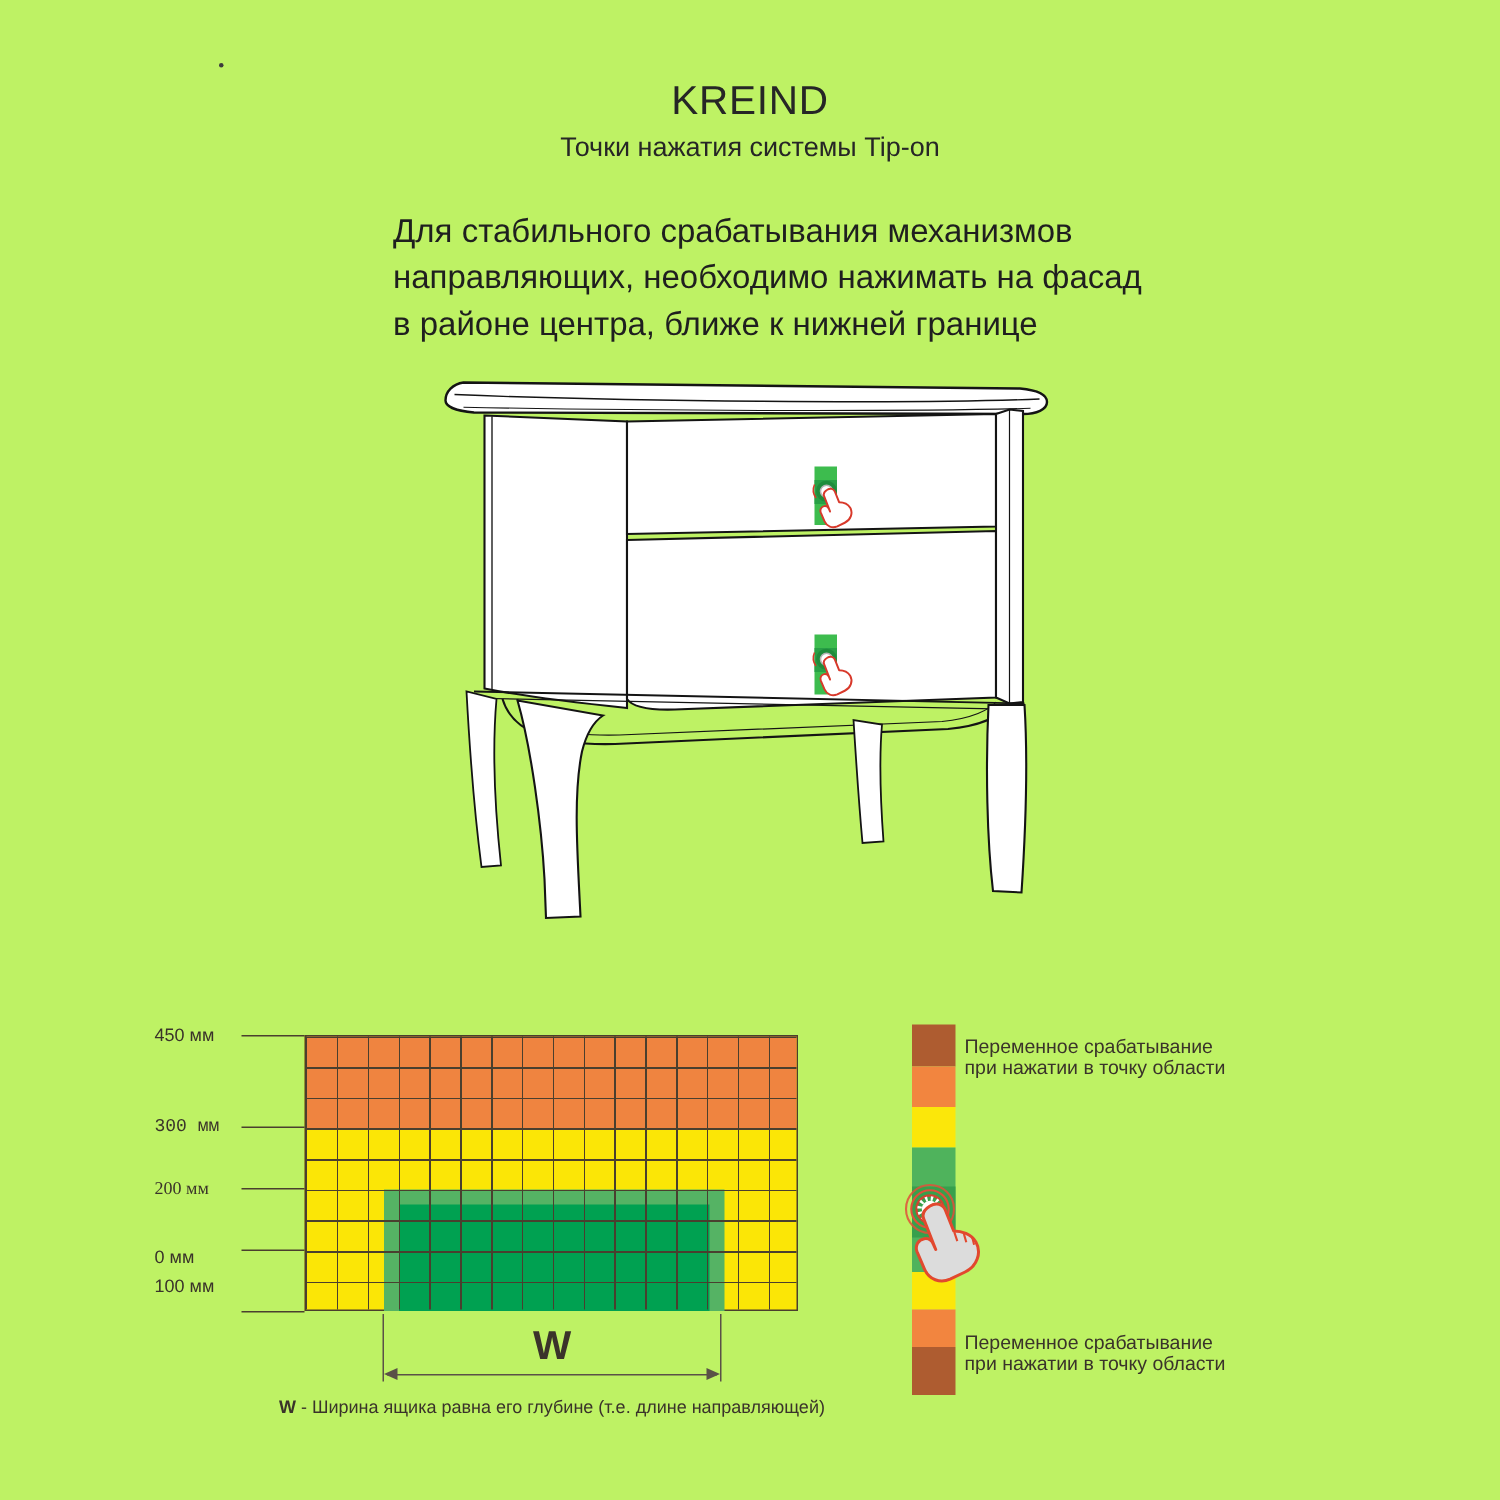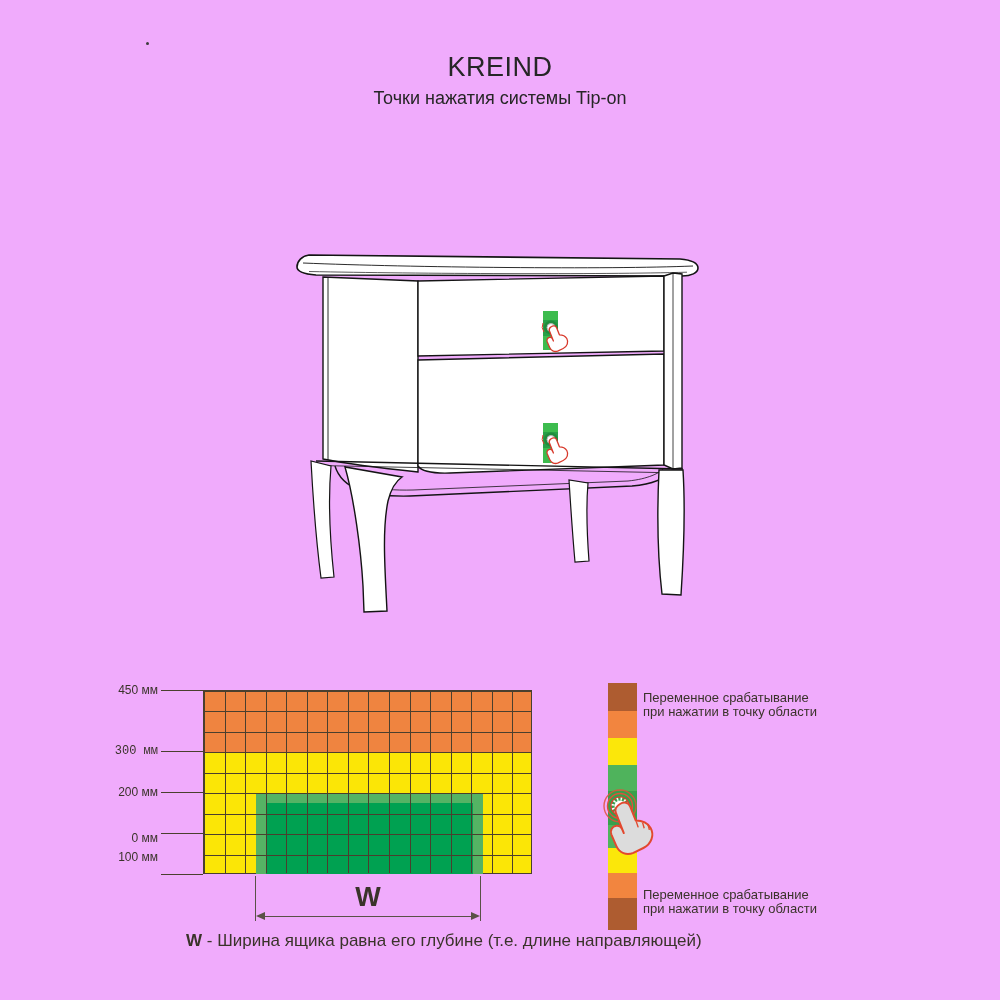--- a/index.html
+++ b/index.html
@@ -1,45 +1,45 @@
 <!DOCTYPE html>
 <html><head>
 <meta charset="utf-8">
 <style>
   html,body{margin:0;padding:0;background:#fff;}
-  #stage{position:relative;width:1000px;height:1000px;background:#f0abfc;overflow:hidden;
+  #stage{position:relative;width:1000px;height:1000px;background:#bef264;overflow:hidden;
          font-family:"Liberation Sans", sans-serif;color:#1f1f1f;}
   .abs{position:absolute;}
 
   
   .title{left:0;top:52px;width:1000px;text-align:center;font-size:27px;letter-spacing:.5px;color:#262626;}
   .subtitle{left:0;top:88px;width:1000px;text-align:center;font-size:18px;color:#262626;}
   .intro{left:262px;top:138px;width:500px;font-size:22px;line-height:31px;color:#1f1f1f;}
   .speck{left:146px;top:42px;width:3px;height:3px;border-radius:50%;background:#3c3c3c;}
 
   
   .grid{left:203px;top:690px;width:329px;height:184px;border:1px solid #4a3f2e;box-sizing:border-box;background:#fbe606;}
   .band-orange{position:absolute;left:0;top:0;width:100%;height:61px;background:#ef8440;}
   .zone-lightgreen{position:absolute;left:52px;top:102px;width:227px;height:81px;background:#55b364;}
   .zone-darkgreen{position:absolute;left:62px;top:112px;width:207px;height:71px;background:#00a151;}
   .gridlines{position:absolute;left:0;top:0;width:100%;height:100%;
     background-image:
       repeating-linear-gradient(to right,#4a3f2e 0,#4a3f2e 1px,transparent 1px,transparent 20.5625px),
       repeating-linear-gradient(to bottom,#4a3f2e 0,#4a3f2e 1px,transparent 1px,transparent 20.4444px);}
-  .axis-label{width:55px;text-align:right;font-size:12px;color:#3a332a;height:14px;line-height:14px;}
+  .axis-label{width:55px;text-align:left;font-size:12px;color:#3a332a;height:14px;line-height:14px;}
   .tick{height:1px;background:#4a3f2e;}
 
   
   .ext-line{width:1px;height:45px;top:876px;background:#5a5147;}
   .dim-line{top:916px;height:1px;background:#5a5147;}
   .arrowhead{width:0;height:0;top:912px;}
   .arrow-left{border-top:4.5px solid transparent;border-bottom:4.5px solid transparent;border-right:9px solid #5a5147;}
   .arrow-right{border-top:4.5px solid transparent;border-bottom:4.5px solid transparent;border-left:9px solid #5a5147;}
   .w-label{left:340px;top:882px;width:56px;text-align:center;font-size:27px;font-weight:bold;color:#3a332a;}
-  .caption{left:186px;top:931px;font-size:17px;color:#3a332a;}
+  .caption{left:186px;top:931px;font-size:12px;color:#3a332a;}
   .caption b{font-weight:bold;}
 
   
   .legend-bar{left:608px;top:683px;width:29px;height:247px;}
   .legend-bar .seg{width:100%;}
   .seg-brown{background:#ae5c30;}
   .seg-orange{background:#f2853f;}
   .seg-yellow{background:#fbe70a;}
   .seg-green{background:#4fb35c;position:relative;}
   .seg-green .inner-band{position:absolute;left:0;top:26px;width:100%;height:34px;background:#37a04c;}
@@ -48,20 +48,25 @@
 </head>
 <body>
 
 <div id="stage">
 
   <div class="abs speck"></div>
 
   <div class="abs title">KREIND</div>
   <div class="abs subtitle">Точки нажатия системы Tip-on</div>
 
+  <div class="abs intro">
+    <div>Для стабильного срабатывания механизмов</div>
+    <div>направляющих, необходимо нажимать на фасад</div>
+    <div>в районе центра, ближе к нижней границе</div>
+  </div>
 
   <svg class="abs" style="left:250px;top:240px;" width="500" height="390" viewBox="0 0 500 390">
     <defs>
       <path id="handp" d="M-0.5,-1.5 C1.5,-2.8 3.8,-2.2 4.6,-0.2 L7.4,6.8 C10,6.8 13.2,7.8 14.8,10.5 C16.8,14 15.2,18.6 11.2,20.5 L6.2,22.9 C2.8,24.4 -0.8,23 -2.3,19.6 L-4.8,13.8 C-5.6,11.7 -4.4,9.7 -2.4,9.4 C-1.1,9.2 0.1,10 0.6,11.2 L1.4,13 L-2.6,2.8 C-3.3,1 -2.3,-0.4 -0.5,-1.5 Z"></path>
     </defs>
 
     <g>
       <path d="M47,27 C47,21 52,16 59,15 L430,19 C441,20 448,23 448,28 C448,33 441,36 432,36 L66,35 C54,34 47,31 47,27 Z" fill="#ffffff" stroke="#141414" stroke-width="1.6"></path>
       <path d="M53,23 C160,27.5 360,29.5 443,26" fill="none" stroke="#141414" stroke-width="0.9"></path>
       <path d="M59,31.5 C170,33.8 350,34.6 437,32.2" fill="none" stroke="#141414" stroke-width="0.7"></path>
@@ -120,21 +125,21 @@
 
   <div class="abs grid">
     <div class="band-orange"></div>
     <div class="zone-lightgreen"></div>
     <div class="zone-darkgreen"></div>
     <div class="gridlines"></div>
   </div>
 
   <div class="abs axis-label" style="left:103px;top:683px;">450 мм</div>
   <div class="abs axis-label" style="left:103px;top:744px;font-family:Liberation Mono, monospace;">300 мм</div>
-  <div class="abs axis-label" style="left:103px;top:785px;">200 мм</div>
+  <div class="abs axis-label" style="left:103px;top:785px;font-family:Liberation Serif, serif;">200 мм</div>
   <div class="abs axis-label" style="left:103px;top:850px;">100 мм</div>
   <div class="abs axis-label" style="left:103px;top:831px;">0 мм</div>
   <div class="abs tick" style="left:161px;top:690px;width:42px;"></div>
   <div class="abs tick" style="left:161px;top:751px;width:42px;"></div>
   <div class="abs tick" style="left:161px;top:792px;width:42px;"></div>
   <div class="abs tick" style="left:161px;top:833px;width:42px;"></div>
   <div class="abs tick" style="left:161px;top:874px;width:42px;"></div>
 
   <div class="abs ext-line" style="left:255px;"></div>
   <div class="abs ext-line" style="left:480px;"></div>

